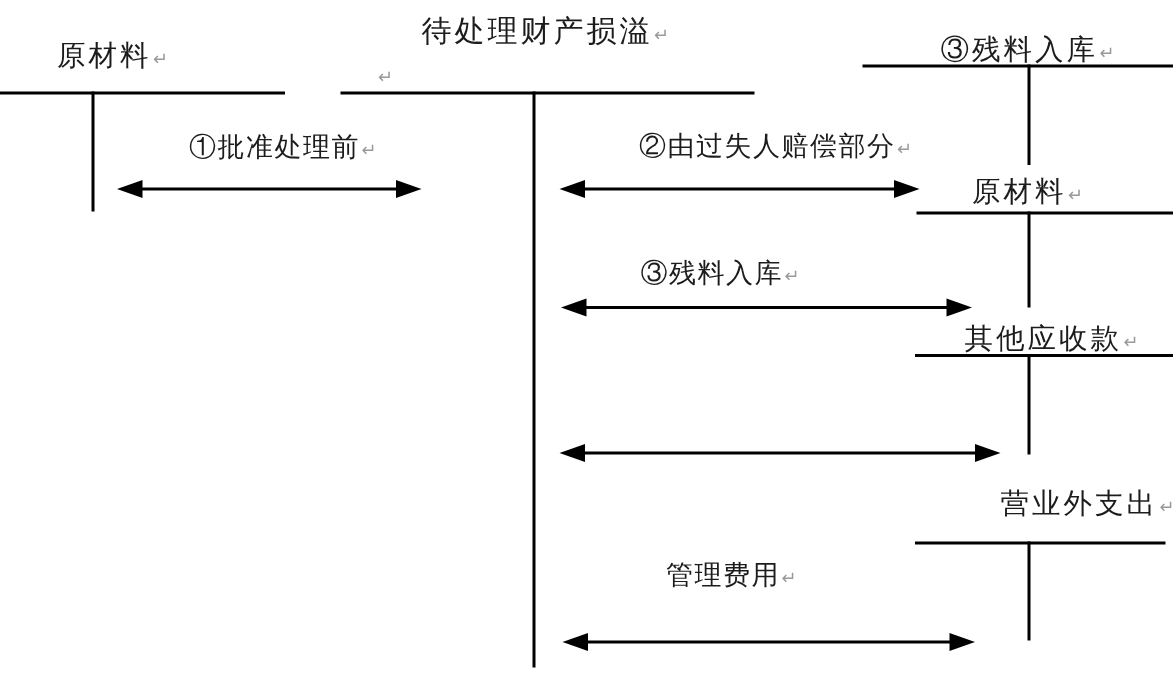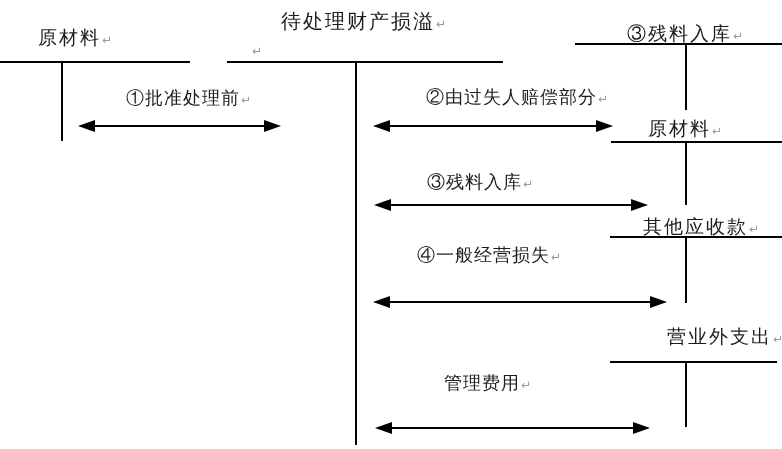--- a/index.html
+++ b/index.html
@@ -119,23 +119,20 @@
 
   <div class="flow-lbl" style="left:427px; top:172px;">
     <span>③残料入库</span><span class="pmark">↵</span>
   </div>
   <div class="arrow" style="left:374px; top:199px; width:274px;">
     <span class="ah ah-left"></span>
     <span class="aline"></span>
     <span class="ah ah-right"></span>
   </div>
 
-  <div class="flow-lbl" style="left:417px; top:245px;">
-    <span>④一般经营损失</span><span class="pmark">↵</span>
-  </div>
   <div class="arrow" style="left:373px; top:296px; width:294px;">
     <span class="ah ah-left"></span>
     <span class="aline"></span>
     <span class="ah ah-right"></span>
   </div>
 
   <div class="flow-lbl" style="left:444px; top:373px;">
     <span>管理费用</span><span class="pmark">↵</span>
   </div>
   <div class="arrow" style="left:375px; top:422px; width:275px;">

